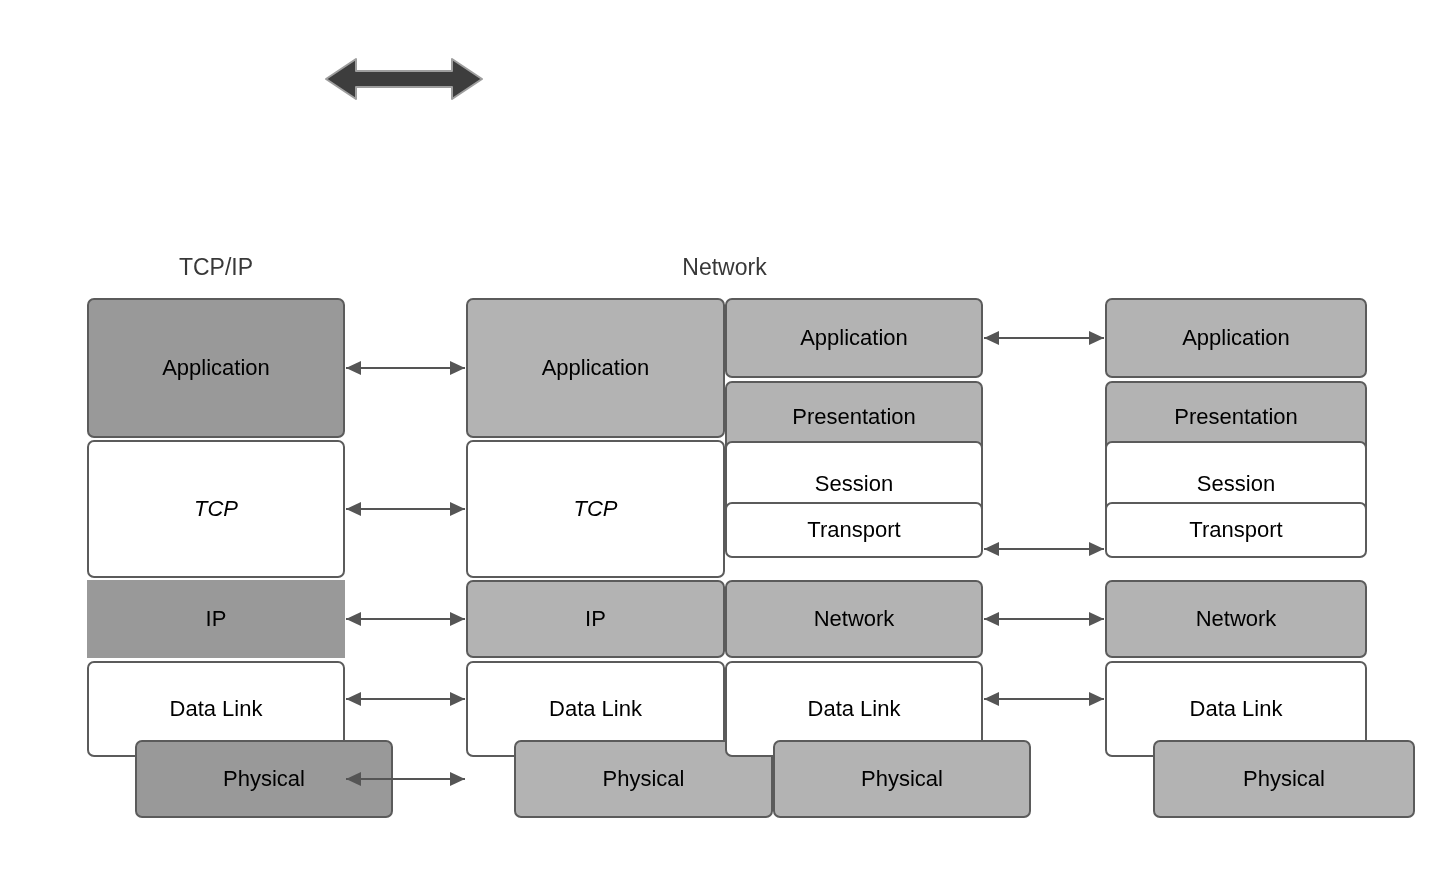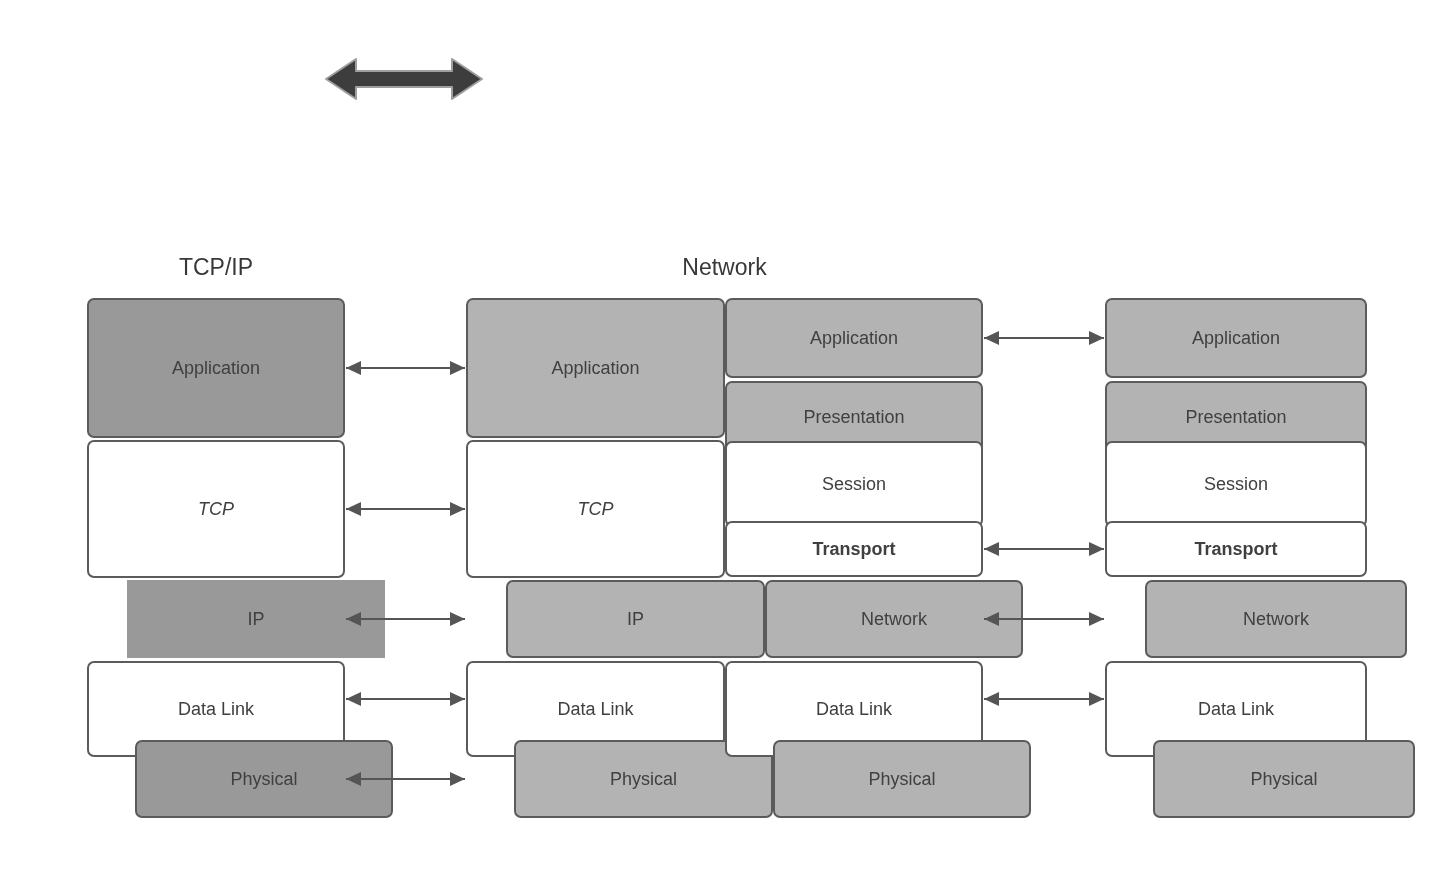--- a/index.html
+++ b/index.html
@@ -11,41 +11,41 @@
 
   .col-header{
     position:absolute;top:256px;height:22px;line-height:22px;
     text-align:center;font-size:23px;color:#383838;
   }
 
   .box{
     position:absolute;box-sizing:border-box;
     border:2px solid #5b5b5b;border-radius:7px;
     display:flex;align-items:center;justify-content:center;
-    font-size:18px;color:#404040;
+    font-size:22px;color:#000000;
   }
   .box.dark{background:#999999;}
   .box.light{background:#b3b3b3;}
   .box.white{background:#ffffff;}
   .box.flat{border:none;border-radius:0;background:#999999;}
 
   
   .c-tcpip{left:87px;width:258px;}
   .c-gwl{left:466px;width:259px;}
   .c-gwr{left:725px;width:258px;}
   .c-osi{left:1105px;width:262px;}
 
   
   .rA {top:298px;height:140px;}
   .rA1{top:298px;height:80px;}
   .rA2{top:381px;height:72px;}
   .rB {top:440px;height:138px;font-style:italic;}
   .rB1{top:441px;height:86px;}
-  .rB2{top:521px;height:56px;font-weight:bold;}
-  .rC {top:580px;height:78px;margin-left:40px;}
+  .rB2{top:502px;height:56px;}
+  .rC {top:580px;height:78px;}
   .rD {top:661px;height:96px;}
   .rE {top:740px;height:78px;margin-left:48px;}
 
   
   .conn{position:absolute;height:2px;background:#555555;}
   .conn::before,.conn::after{
     content:"";position:absolute;top:-6px;width:0;height:0;
     border-top:7px solid transparent;border-bottom:7px solid transparent;
   }
   .conn::before{left:0;border-right:15px solid #555555;}

